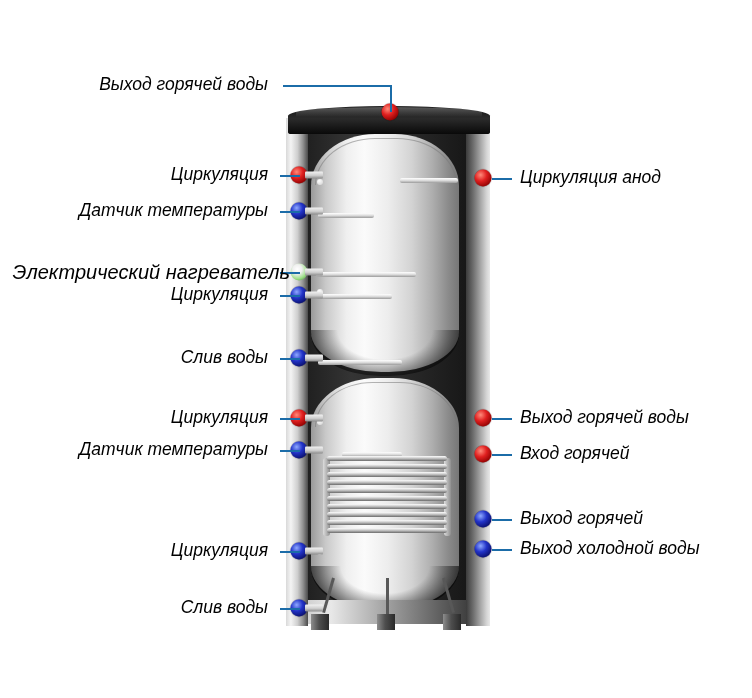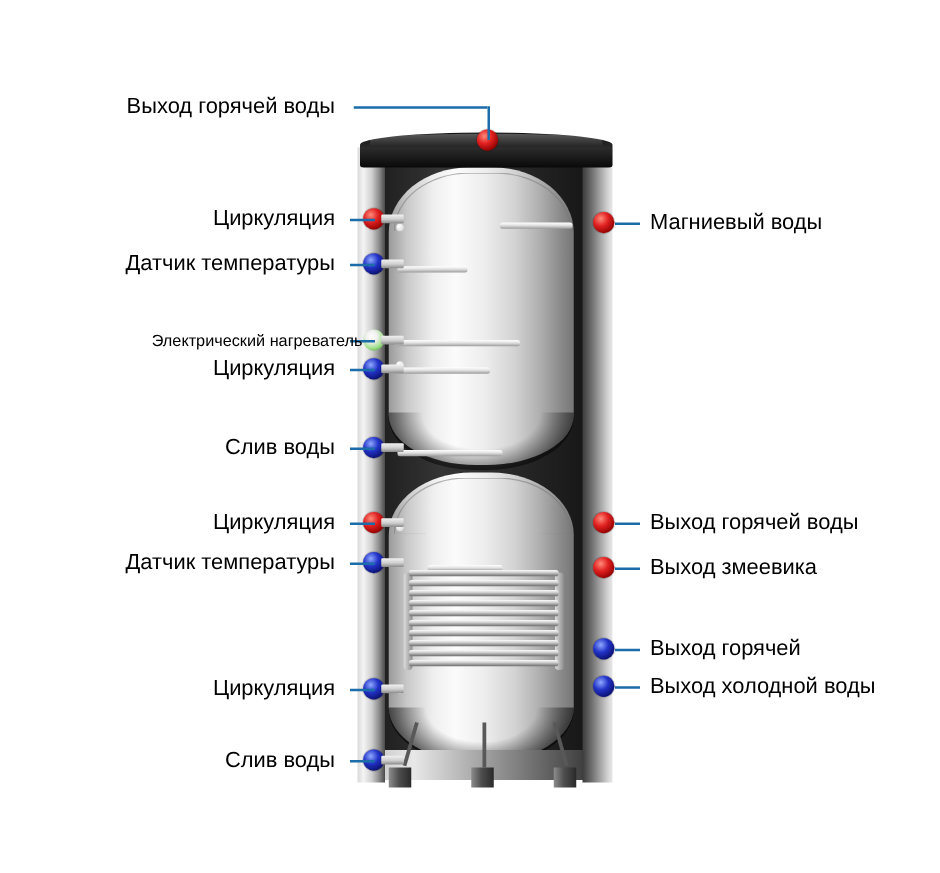--- a/index.html
+++ b/index.html
@@ -18,20 +18,21 @@
     overflow: hidden;
   }
 
   
   .label {
     position: absolute;
     font-size: 17.5px;
     color: #000000;
     white-space: nowrap;
     line-height: 1;
+    font-style: italic;
   }
   .label.left  { text-align: right; transform: translateY(-50%); }
   .label.right { text-align: left;  transform: translateY(-50%); }
 
   
   .leader {
     position: absolute;
     height: 2px;
     background: #1b6ca8;
   }
@@ -272,21 +273,21 @@
       <div class="neck" style="left:305px; top:175px; width:18px;"></div>
       <div class="leader" style="left:280px; top:175px; width:20px; background:#1b6ca8;"></div>
       <div class="label left" style="right:484px; top:175px; color:#000000; font-size:17.5px;">Циркуляция</div>
       <div class="port blue" style="left:299px; top:211px;"></div>
       <div class="neck" style="left:305px; top:211px; width:18px;"></div>
       <div class="leader" style="left:280px; top:211px; width:20px; background:#1b6ca8;"></div>
       <div class="label left" style="right:484px; top:211px; color:#000000; font-size:17.5px;">Датчик температуры</div>
       <div class="port green" style="left:299px; top:272px;"></div>
       <div class="neck" style="left:305px; top:272px; width:18px;"></div>
       <div class="leader" style="left:280px; top:272px; width:20px; background:#1b6ca8;"></div>
-      <div class="label left" style="right:462px; top:272px; color:#000000; font-size:13px;text-align:right;">Электрический нагреватель</div>
+      <div class="label left" style="right:462px; top:272px; color:#000000; font-size:20px;text-align:right;">Электрический нагреватель</div>
       <div class="port blue" style="left:299px; top:295px;"></div>
       <div class="neck" style="left:305px; top:295px; width:18px;"></div>
       <div class="leader" style="left:280px; top:295px; width:20px; background:#1b6ca8;"></div>
       <div class="label left" style="right:484px; top:295px; color:#000000; font-size:17.5px;">Циркуляция</div>
       <div class="port blue" style="left:299px; top:358px;"></div>
       <div class="neck" style="left:305px; top:358px; width:18px;"></div>
       <div class="leader" style="left:280px; top:358px; width:20px; background:#1b6ca8;"></div>
       <div class="label left" style="right:484px; top:358px; color:#000000; font-size:17.5px;">Слив воды</div>
       <div class="port red" style="left:299px; top:418px;"></div>
       <div class="neck" style="left:305px; top:418px; width:18px;"></div>
@@ -299,27 +300,27 @@
       <div class="port blue" style="left:299px; top:551px;"></div>
       <div class="neck" style="left:305px; top:551px; width:18px;"></div>
       <div class="leader" style="left:280px; top:551px; width:20px; background:#1b6ca8;"></div>
       <div class="label left" style="right:484px; top:551px; color:#000000; font-size:17.5px;">Циркуляция</div>
       <div class="port blue" style="left:299px; top:608px;"></div>
       <div class="neck" style="left:305px; top:608px; width:18px;"></div>
       <div class="leader" style="left:280px; top:608px; width:20px; background:#1b6ca8;"></div>
       <div class="label left" style="right:484px; top:608px; color:#000000; font-size:17.5px;">Слив воды</div>
       <div class="port red" style="left:483px; top:178px;"></div>
       <div class="leader" style="left:492px; top:178px; width:20px; background:#1b6ca8;"></div>
-      <div class="label right" style="left:520px; top:178px; color:#000000; font-size:17.5px;">Магниевый воды</div>
+      <div class="label right" style="left:520px; top:178px; color:#000000; font-size:17.5px;">Циркуляция анод</div>
       <div class="port red" style="left:483px; top:418px;"></div>
       <div class="leader" style="left:492px; top:418px; width:20px; background:#1b6ca8;"></div>
       <div class="label right" style="left:520px; top:418px; color:#000000; font-size:17.5px;">Выход горячей воды</div>
       <div class="port red" style="left:483px; top:454px;"></div>
       <div class="leader" style="left:492px; top:454px; width:20px; background:#1b6ca8;"></div>
-      <div class="label right" style="left:520px; top:454px; color:#000000; font-size:17.5px;">Выход змеевика</div>
+      <div class="label right" style="left:520px; top:454px; color:#000000; font-size:17.5px;">Вход горячей</div>
       <div class="port blue" style="left:483px; top:519px;"></div>
       <div class="leader" style="left:492px; top:519px; width:20px; background:#1b6ca8;"></div>
       <div class="label right" style="left:520px; top:519px; color:#000000; font-size:17.5px;">Выход горячей</div>
       <div class="port blue" style="left:483px; top:549px;"></div>
       <div class="leader" style="left:492px; top:549px; width:20px; background:#1b6ca8;"></div>
       <div class="label right" style="left:520px; top:549px; color:#000000; font-size:17.5px;">Выход холодной воды</div>
     </div>
 
 </div>
 

